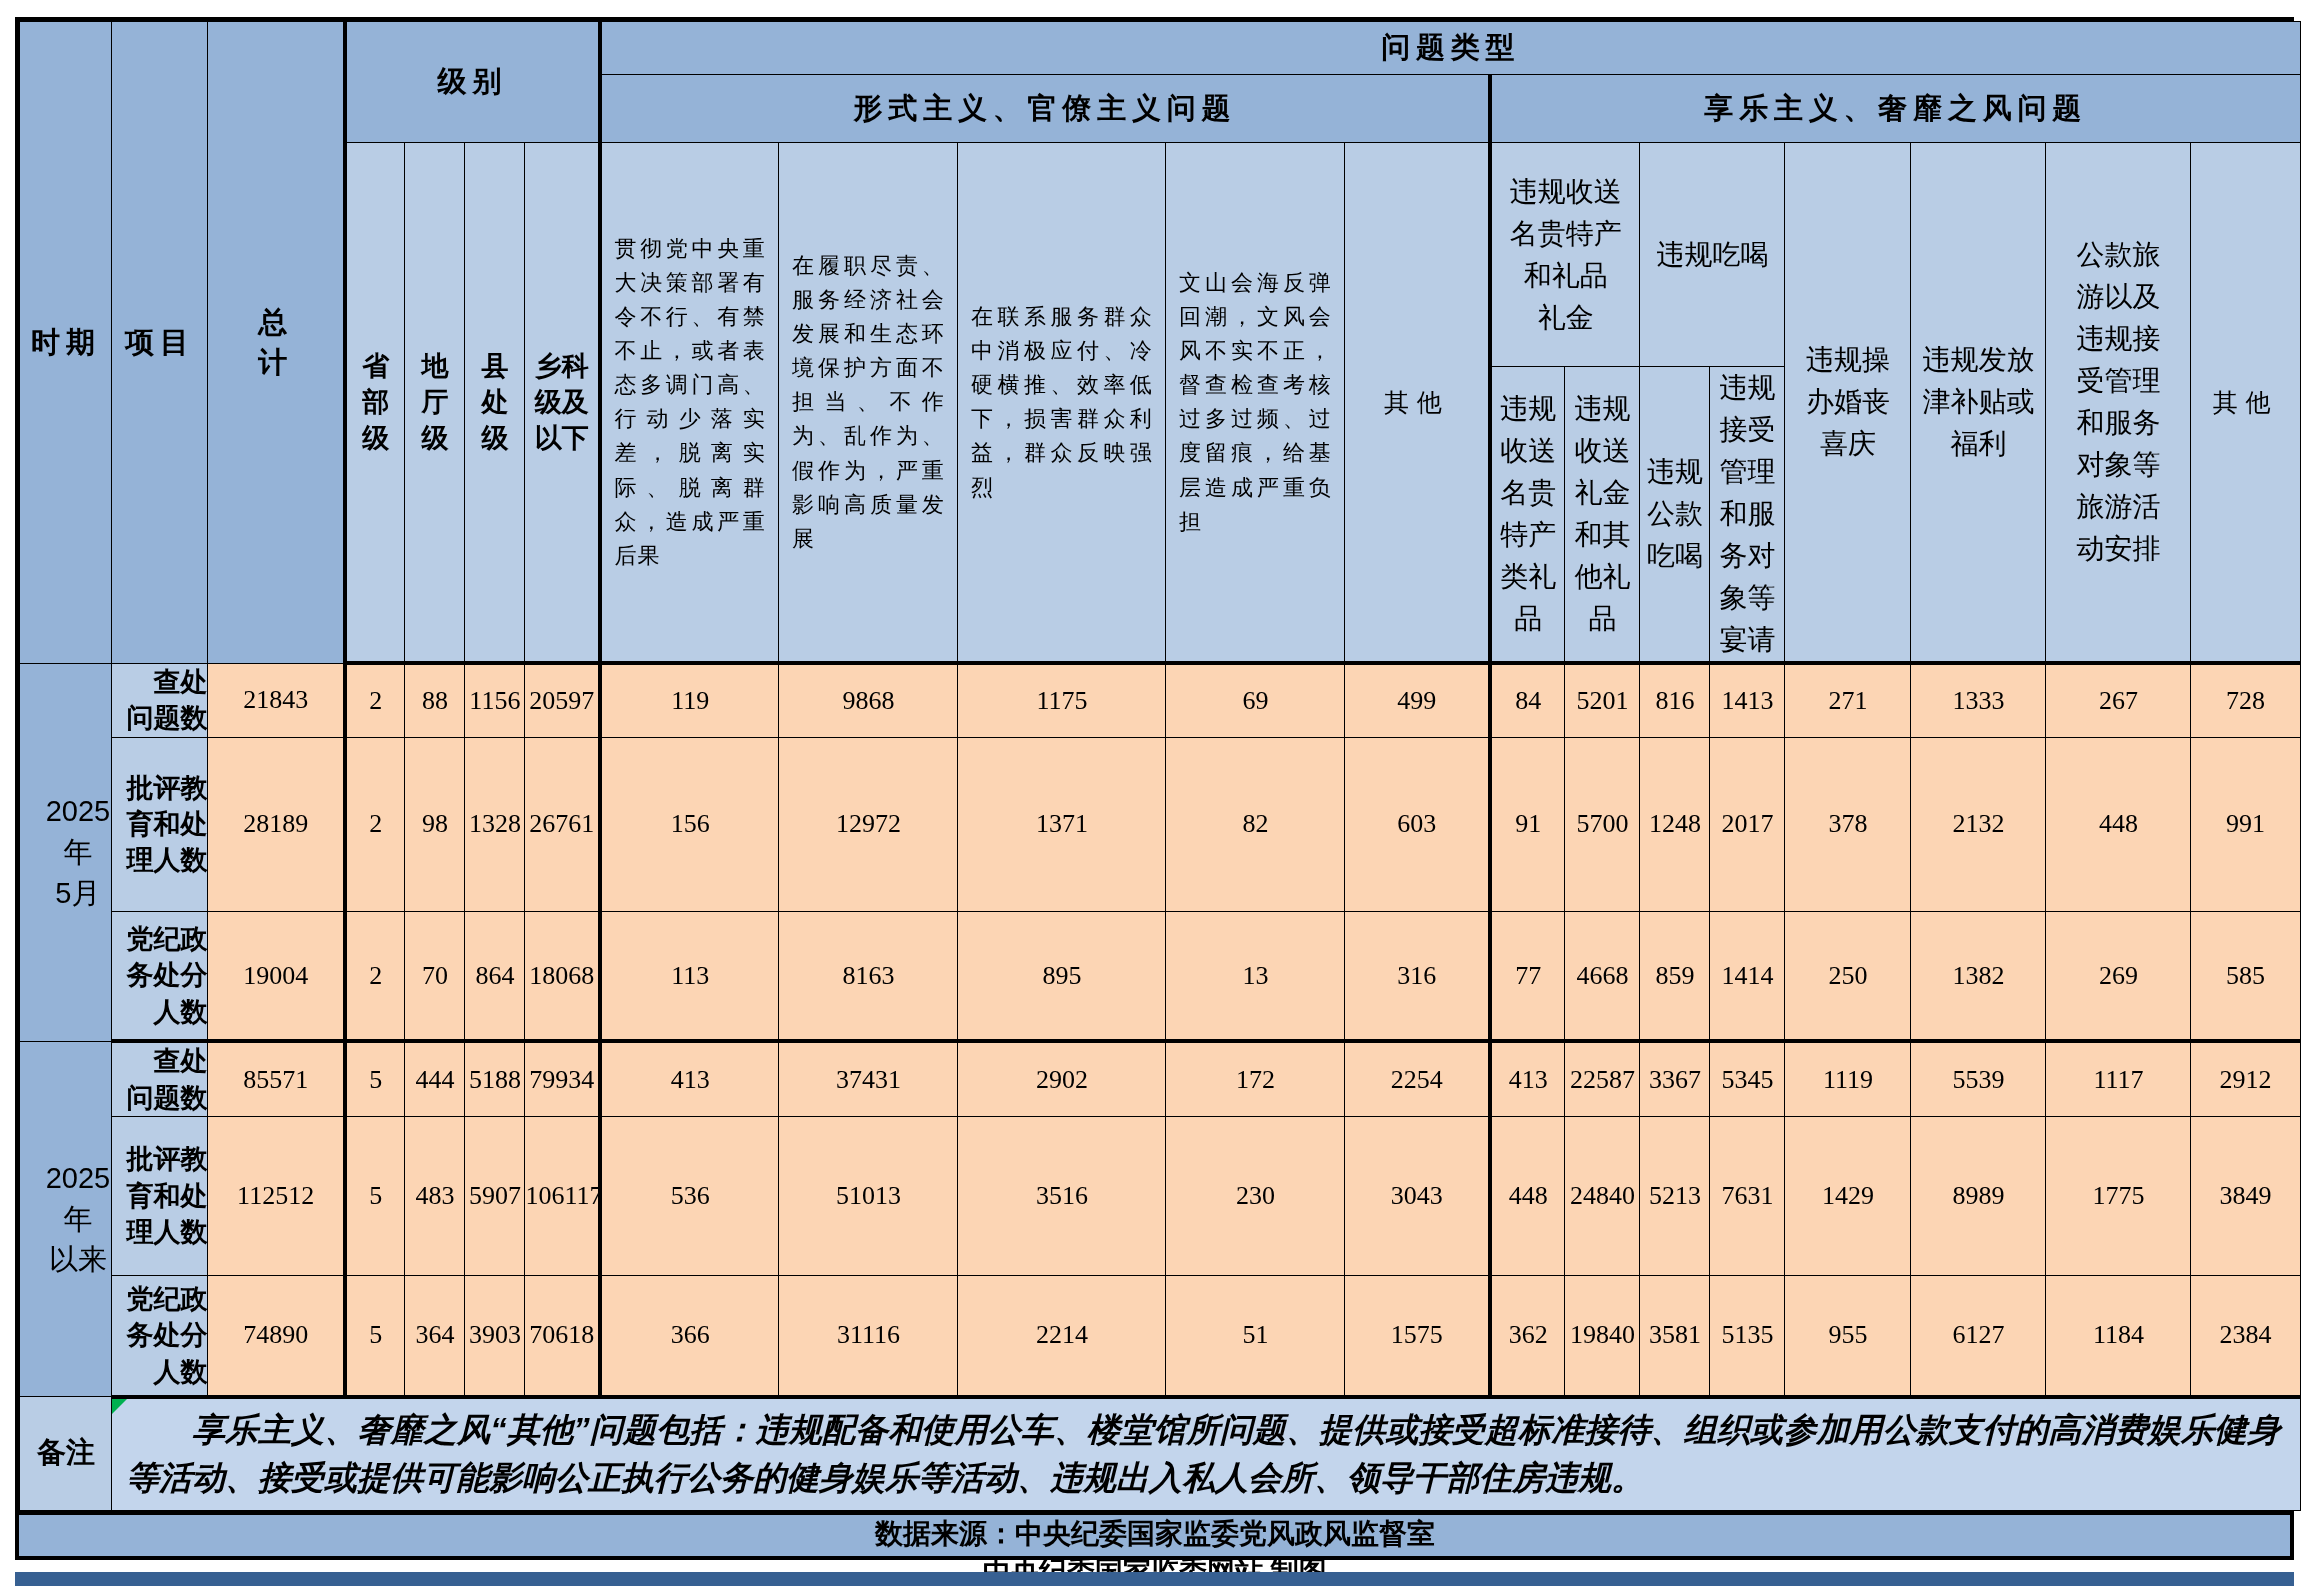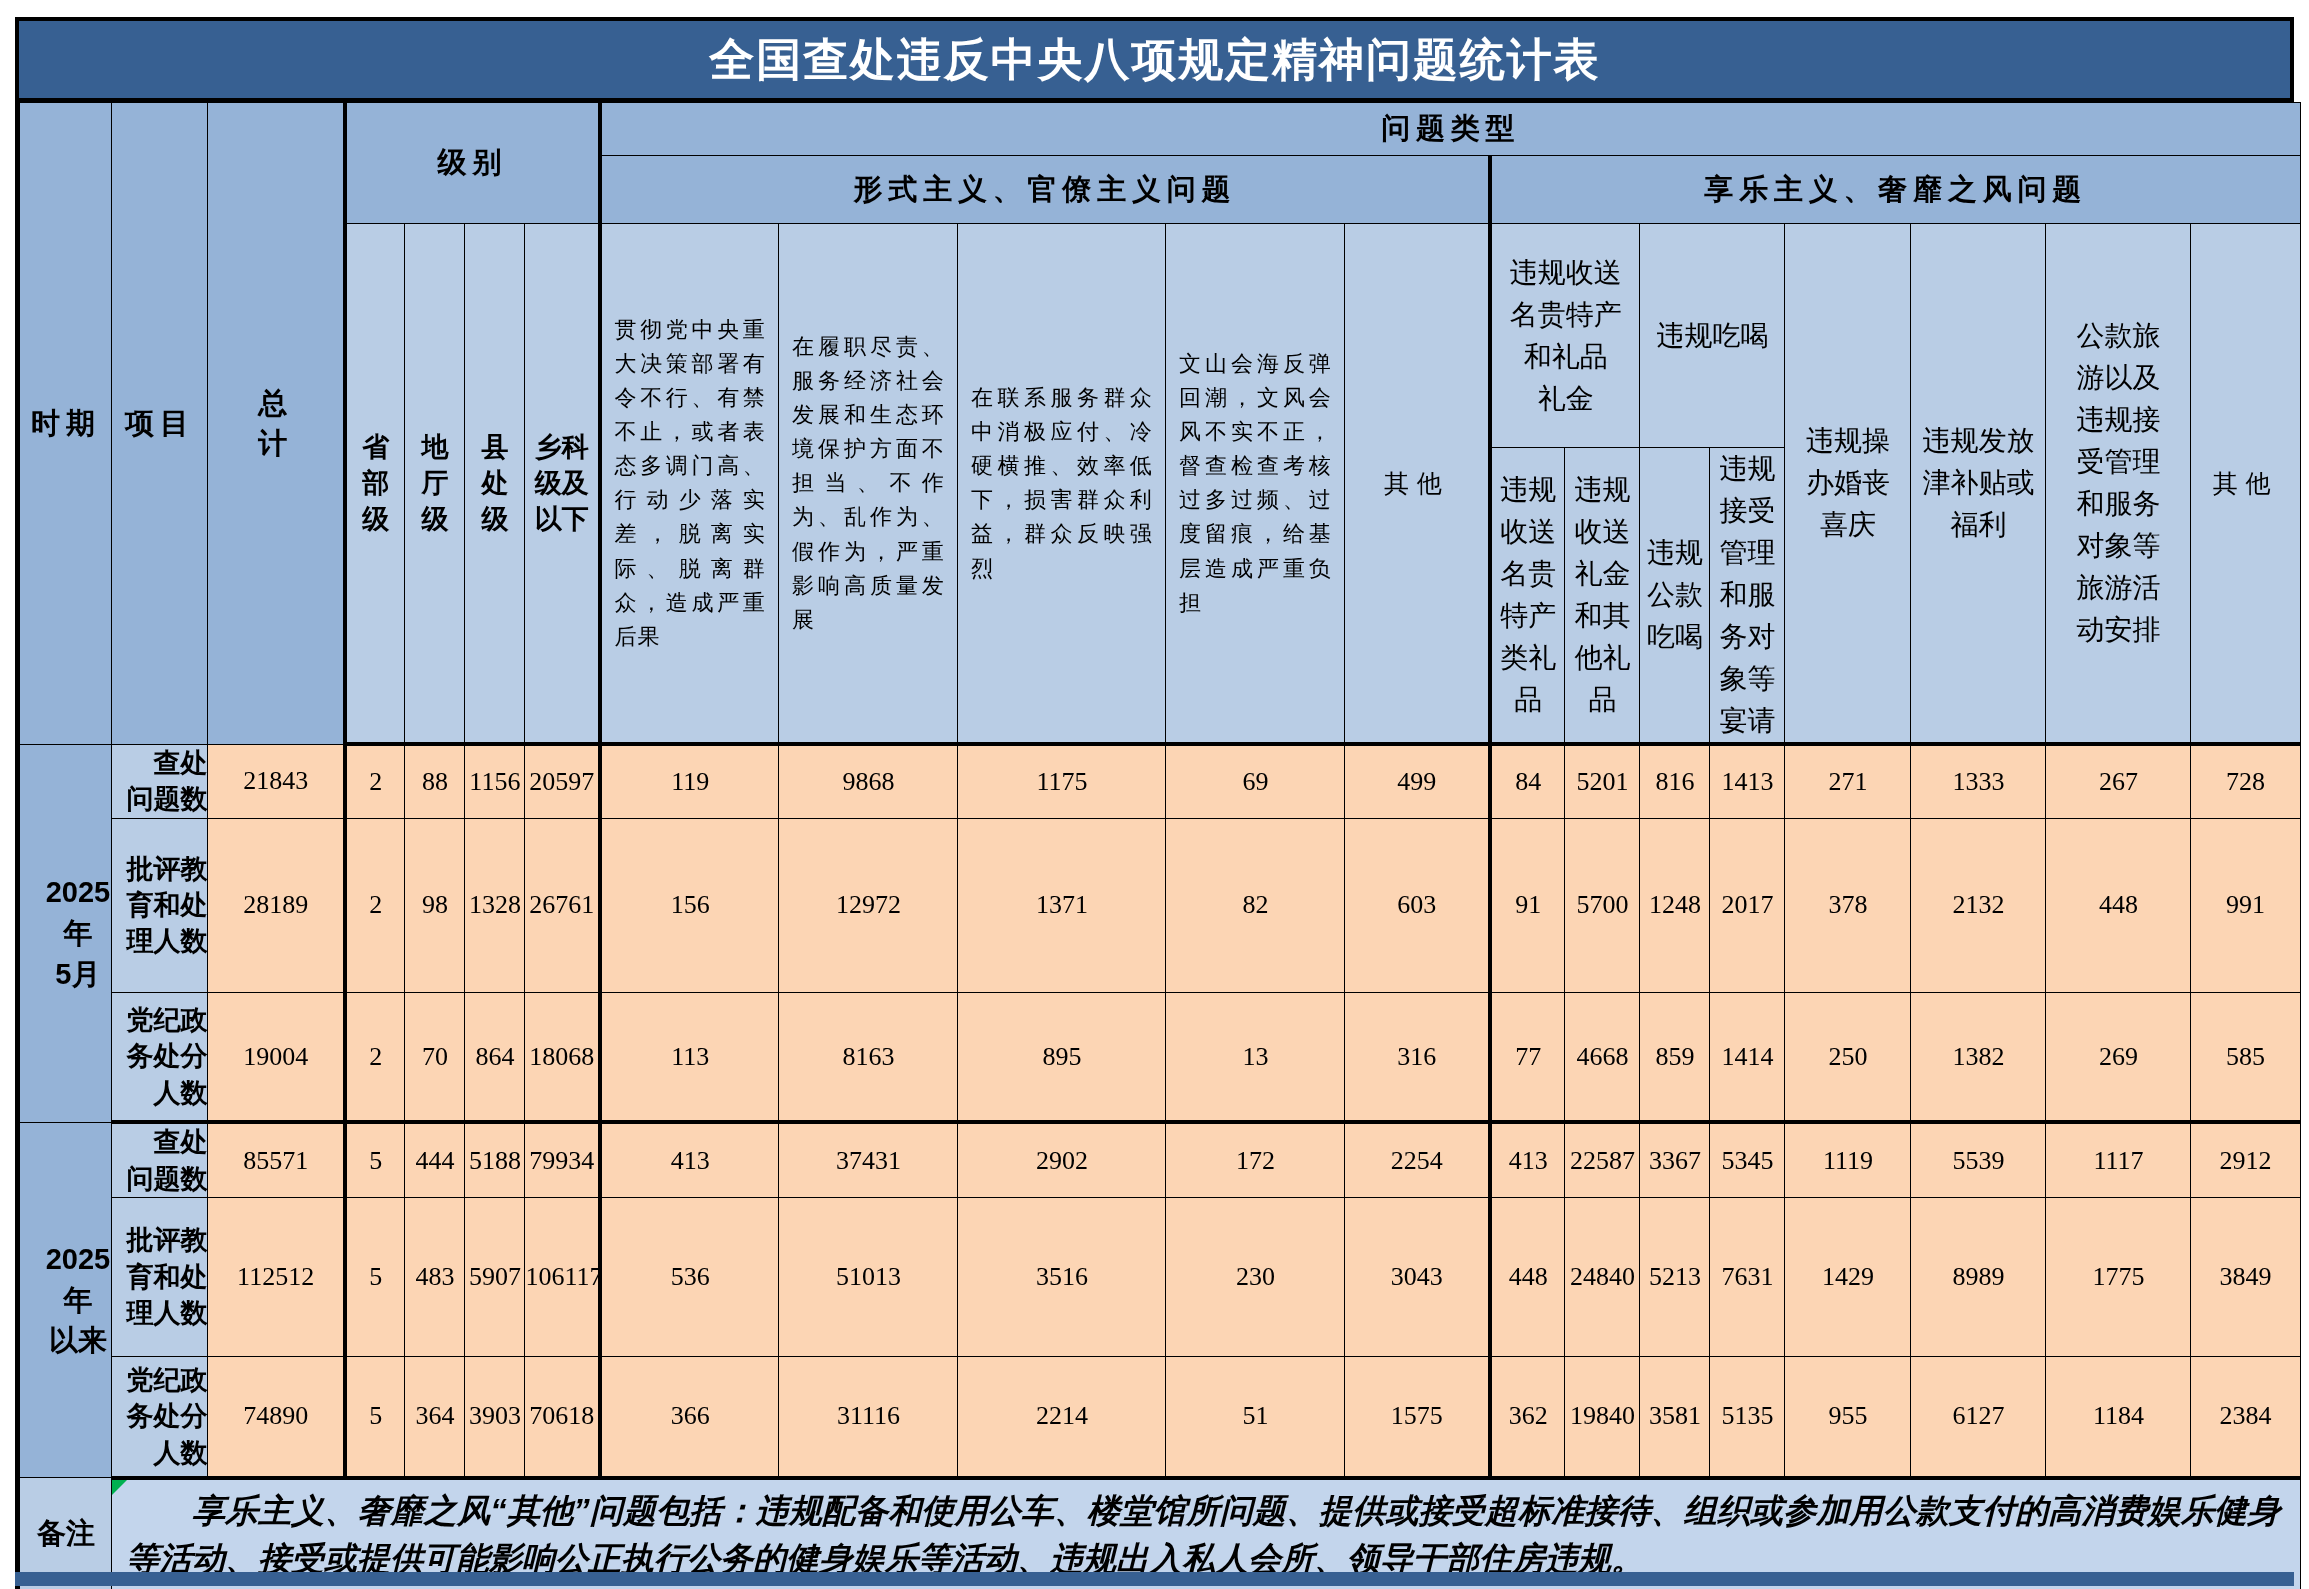--- a/index.html
+++ b/index.html
@@ -22,21 +22,21 @@
   td.num{background:var(--orange);font-family:"Liberation Serif","DejaVu Serif",serif;font-size:26px;}
   
   .strong{font-weight:bold;font-size:29px;letter-spacing:5.8px;}
   .lvl{font-weight:bold;font-size:27px;}
   .kai{font-family:"Liberation Serif","DejaVu Serif",serif;font-weight:normal;}
   .longtxt{font-size:22px;line-height:1.55;text-align:justify;padding:5.8px 12.6px;letter-spacing:1px;}
   .wrapc{font-size:28px;line-height:1.5;}
   .other-cell{font-size:25px;letter-spacing:7.7px;}
   .pre{white-space:pre-line;}
   .rowlabel{font-weight:bold;font-size:27px;line-height:1.35;text-align:right;}
-  .period{font-weight:bold;font-size:29px;line-height:1.4;padding-left:24px;}
+  .period{font-weight:normal;font-size:29px;line-height:1.4;padding-left:24px;}
   
   .tl{border-left-width:4.8px;}
   .hb{border-bottom-width:4.8px;}
   .gb{border-bottom-width:4.8px;}
   
   .hr1{height:53px;} .hr2{height:68px;} .hr3{height:224px;} .hr4{height:251px;}
   .dr-a{height:72px;} .dr-b{height:174px;} .dr-c{height:130px;}
   .dr-b2{height:159px;} .dr-c2{height:121px;}
   .remark-row{height:104px;}
   .remark-label{background:var(--lite);font-weight:bold;font-size:29px;}
@@ -47,23 +47,20 @@
     border-top:15.4px solid var(--green);border-right:15.4px solid transparent;}
   .source-bar{height:45px;background:var(--mid);border-top:4.8px solid var(--grid);
     display:flex;align-items:center;justify-content:space-between;padding:0 15.4px;flex-direction:column;}
   .source-bar .s{font-weight:bold;font-size:28px;}
   .bottom-bar{position:absolute;left:15.4px;top:1572px;width:2279px;height:13.5px;background:var(--navy);}
 </style>
 </head>
 <body>
 
 <div class="frame">
-  <div class="title-bar">
-    <span class="t">全国查处违反中央八项规定精神问题统计表</span>
-  </div>
 
   <table>
     <colgroup>
       <col style="width:92px">
         <col style="width:96px">
         <col style="width:137px">
       <col style="width:60px">
         <col style="width:60px">
         <col style="width:60px">
         <col style="width:75px">

